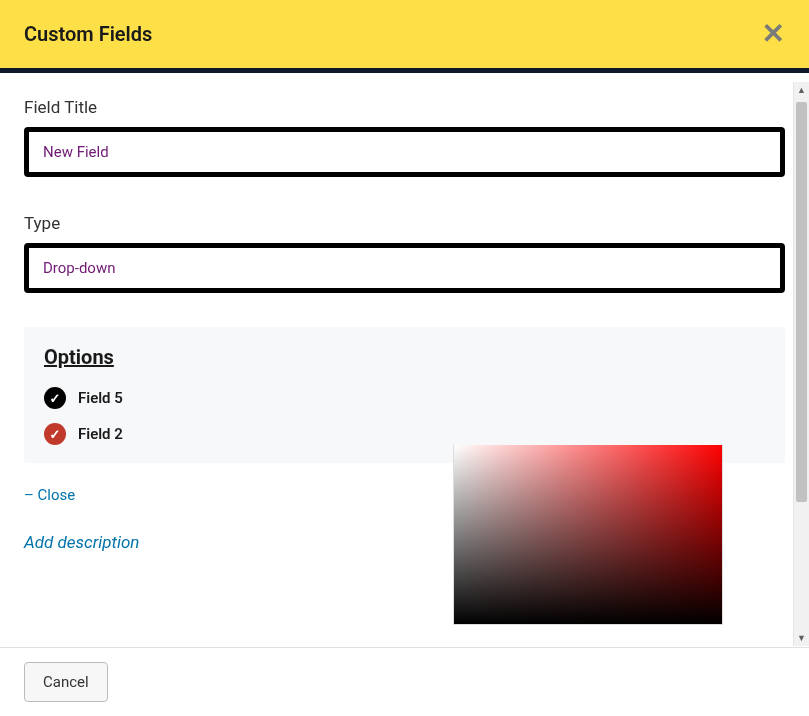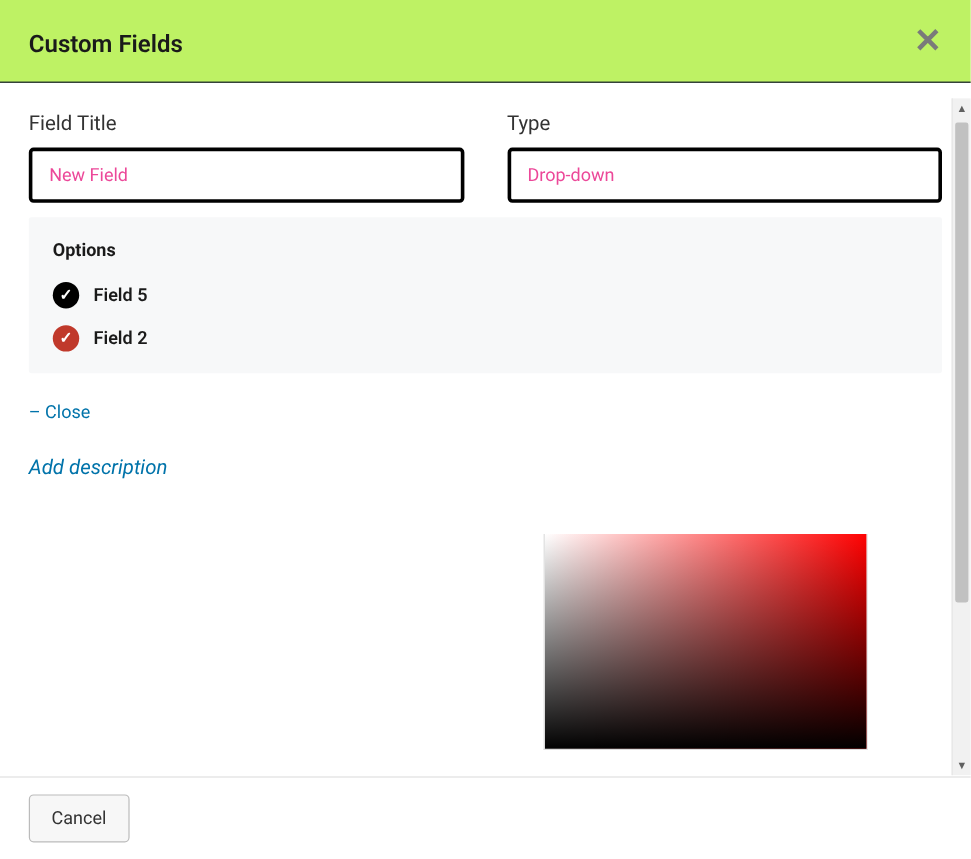--- a/index.html
+++ b/index.html
@@ -1,52 +1,52 @@
 <!DOCTYPE html>
 <html><head>
   <meta charset="utf-8">
   <style>
     * { box-sizing: border-box; margin: 0; padding: 0; font-family: -apple-system, BlinkMacSystemFont, "Segoe UI", Roboto, sans-serif; }
     body { width: 809px; height: 716px; background: #fff; position: relative; overflow: hidden; }
     
     .header {
-      background: #bef264;
-      border-bottom: 1px solid #0f172a;
+      background: #fde047;
+      border-bottom: 5px solid #0f172a;
       padding: 20px 24px;
       display: flex;
       justify-content: space-between;
-      align-items: flex-end;
+      align-items: center;
     }
     .header-title { font-size: 20px; font-weight: 600; color: #1a1a1a; }
     .close-x { font-size: 28px; color: #7a7a7a; cursor: pointer; font-weight: bold; line-height: 1; }
     
     .content { padding: 24px; padding-bottom: 0; }
     
-    .field-row { display: flex; gap: 36px; margin-bottom: 12px; }
+    .field-row { display: flex; gap: 36px; margin-bottom: 34px; flex-direction: column; }
     .field-col { flex: 1; }
     .field-label { font-size: 17px; color: #333; margin-bottom: 10px; display: block; }
     
     .text-input, .select-input {
       width: 100%;
       padding: 11px 14px;
-      border: 3px solid #000000;
-      border-radius: 4px;
-      font-size: 15px;
-      color: #ec4899;
+      border: 5px solid #000000;
+      border-radius: 4px;
+      font-size: 15px;
+      color: #701a75;
       background: #fff;
     }
     .select-input { appearance: none; }
     
     .options-panel {
       background: #f7f8f9;
       padding: 18px 20px;
       border-radius: 2px;
       margin-bottom: 22px;
     }
-    .options-title { font-size: 15px; font-weight: 700; color: #1a1a1a; margin-bottom: 18px; }
+    .options-title { font-size: 20px; font-weight: 700; color: #1a1a1a; margin-bottom: 18px; text-decoration: underline; }
     .option-item { display: flex; align-items: center; gap: 12px; margin-bottom: 14px; }
     .option-item:last-child { margin-bottom: 0; }
     .check-badge {
       width: 22px; height: 22px; border-radius: 50%;
       display: flex; align-items: center; justify-content: center;
       color: #fff; font-size: 13px; font-weight: bold;
     }
     .check-black { background: #000; }
     .check-red { background: #c0392b; }
     .option-label { font-size: 15px; font-weight: 600; color: #1a1a1a; }

